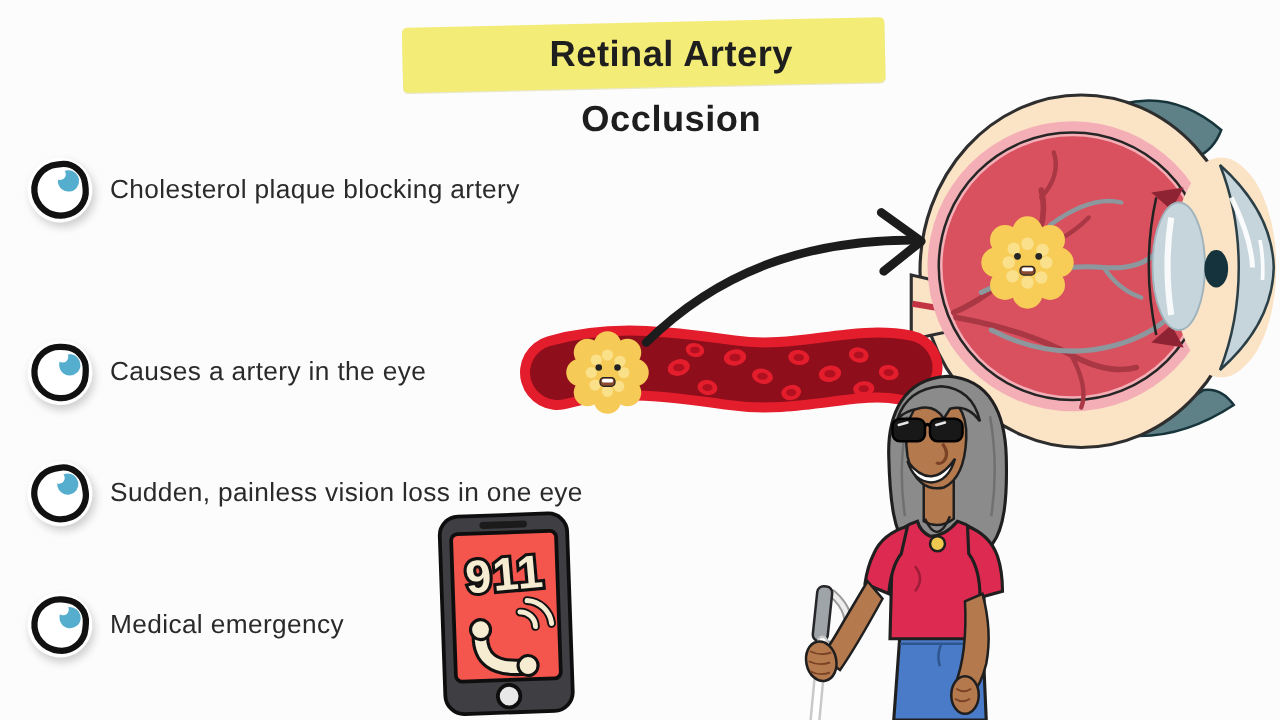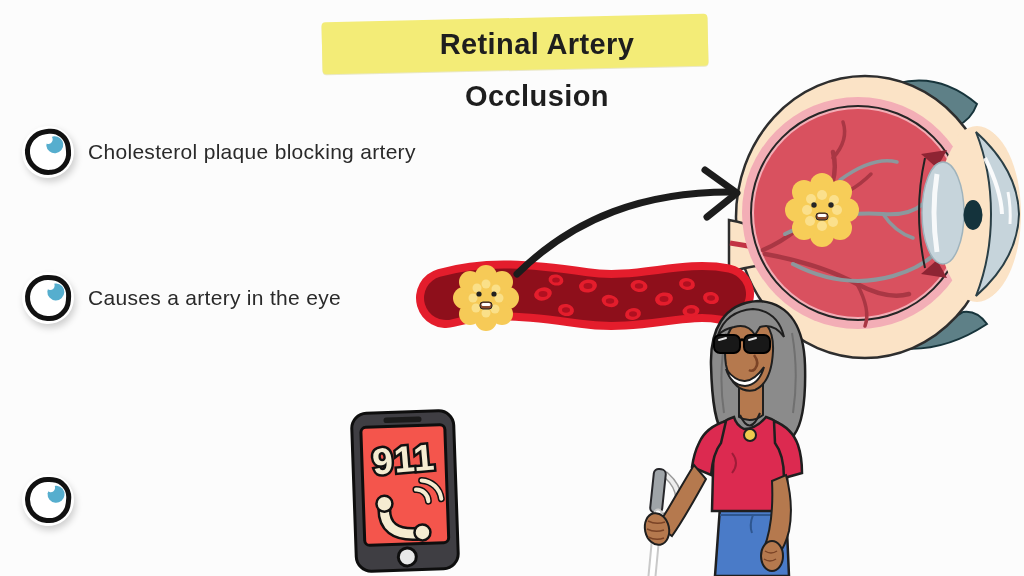--- a/index.html
+++ b/index.html
@@ -66,26 +66,35 @@
     <span class="bullet-label">Cholesterol plaque blocking artery</span>
   </div>
   <div class="bullet" style="top:270px">
     <div class="eye-icon" style="transform:rotate(3deg)">
         <div class="eye-ring">
           <div class="eye-iris"></div>
         </div>
       </div>
     <span class="bullet-label">Causes a artery in the eye</span>
   </div>
+  <div class="bullet" style="top:367px">
+    <div class="eye-icon" style="transform:rotate(-10deg)">
+        <div class="eye-ring">
+          <div class="eye-iris"></div>
+        </div>
+      </div>
+    <span class="bullet-label">Sudden, painless vision loss in one eye</span>
+  </div>
   <div class="bullet" style="top:472px">
     <div class="eye-icon" style="transform:rotate(5deg)">
         <div class="eye-ring">
           <div class="eye-iris"></div>
         </div>
       </div>
+    <span class="bullet-label">Medical emergency</span>
   </div>
 
   <div class="illo" style="left:725px;top:62px">
     <svg width="300" height="302" viewBox="0 0 300 302">
 
       <g>
         <path d="M150,30 Q205,2 252,42 Q246,58 232,64 Q198,28 158,44 Z" fill="#5E8087" stroke="#17343B" stroke-width="2"></path>
         <path d="M128,272 Q195,306 262,262 Q252,248 238,250 Q192,282 140,258 Z" fill="#5E8087" stroke="#17343B" stroke-width="2"></path>
       </g>
 

